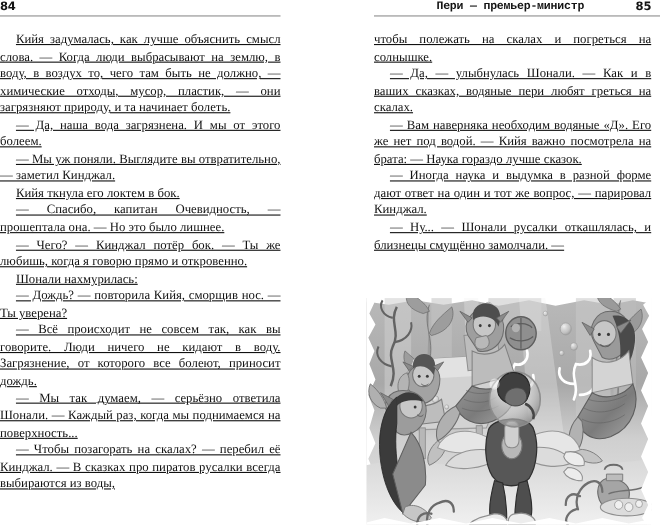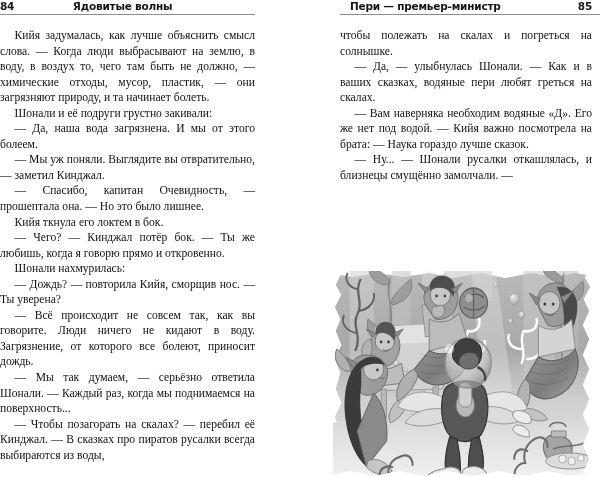--- a/index.html
+++ b/index.html
@@ -43,35 +43,38 @@
   .col-left .runhead .rule{left:0;right:0;}
   .col-right .runhead .rule{left:0;right:-8px;}
   .folio{font-family:"DejaVu Sans","Liberation Sans",sans-serif;font-weight:700;font-size:10.5px;color:#141414;}
   .rh-left-title{
     flex:1;
     text-align:center;
     padding-right:24px;
   }
   .rh-right-title{
     flex:1;
+    text-align:center;
     padding-left:10px;
+    font-family:Liberation Mono, monospace;
   }
 
   
   .textblock{
     font-size:11.6px;
     line-height:15.55px;
     text-align:justify;
     color:#111111;
     margin-top:9px;
     hyphens:manual;
   }
   .textblock p{
     margin:0;
     text-indent:1.25em;
+    text-decoration:underline;
   }
   .textblock p.noind{text-indent:0;}
 
   
   .illus-wrap{
     position:absolute;
     left:33px;
     right:8px;
     top:271px;
     bottom:0px;
@@ -84,31 +87,29 @@
 </style>
 </head>
 <body>
 
 <div class="page">
 
   <div class="col col-left">
 
     <div class="runhead">
       <span class="folio">84</span>
-      <span class="rh-left-title">Ядовитые волны</span>
       <span class="rule"></span>
     </div>
 
     <div class="textblock">
       <p>Кийя задумалась, как лучше объяснить смысл слова. — Когда люди выбрасывают на землю, в воду, в воздух то, чего там быть не должно, — химические отходы, мусор, пластик, — они загрязняют природу, и та начинает болеть.</p>
-      <p>Шонали и её подруги грустно закивали:</p>
       <p>— Да, наша вода загрязнена. И мы от этого болеем.</p>
       <p>— Мы уж поняли. Выглядите вы отвратительно, — заметил Кинджал.</p>
+      <p>Кийя ткнула его локтем в бок.</p>
       <p>— Спасибо, капитан Очевидность, — прошептала она. — Но это было лишнее.</p>
-      <p>Кийя ткнула его локтем в бок.</p>
       <p>— Чего? — Кинджал потёр бок. — Ты же любишь, когда я говорю прямо и откровенно.</p>
       <p>Шонали нахмурилась:</p>
       <p>— Дождь? — повторила Кийя, сморщив нос. — Ты уверена?</p>
       <p>— Всё происходит не совсем так, как вы говорите. Люди ничего не кидают в воду. Загрязнение, от которого все болеют, приносит дождь.</p>
       <p>— Мы так думаем, — серьёзно ответила Шонали. — Каждый раз, когда мы поднимаемся на поверхность...</p>
       <p>— Чтобы позагорать на скалах? — перебил её Кинджал. — В сказках про пиратов русалки всегда выбираются из воды,</p>
     </div>
   </div>
 
   <div class="col col-right">
@@ -116,20 +117,21 @@
     <div class="runhead">
       <span class="rh-right-title">Пери — премьер-министр</span>
       <span class="folio">85</span>
       <span class="rule"></span>
     </div>
 
     <div class="textblock">
       <p class="noind">чтобы полежать на скалах и погреться на солнышке.</p>
       <p>— Да, — улыбнулась Шонали. — Как и в ваших сказках, водяные пери любят греться на скалах.</p>
       <p>— Вам наверняка необходим водяные «Д». Его же нет под водой. — Кийя важно посмотрела на брата: — Наука гораздо лучше сказок.</p>
+      <p>— Иногда наука и выдумка в разной форме дают ответ на один и тот же вопрос, — парировал Кинджал.</p>
       <p>— Ну... — Шонали русалки откашлялась, и близнецы смущённо замолчали. —</p>
     </div>
 
     <div class="illus-wrap">
       <div class="illus">
         <svg viewBox="0 0 280 206" preserveAspectRatio="none">
           <defs>
             <linearGradient id="water" x1="0" y1="0" x2="0" y2="1">
               <stop offset="0%" stop-color="#b9b9b9"></stop>
               <stop offset="38%" stop-color="#a8a8a8"></stop>

